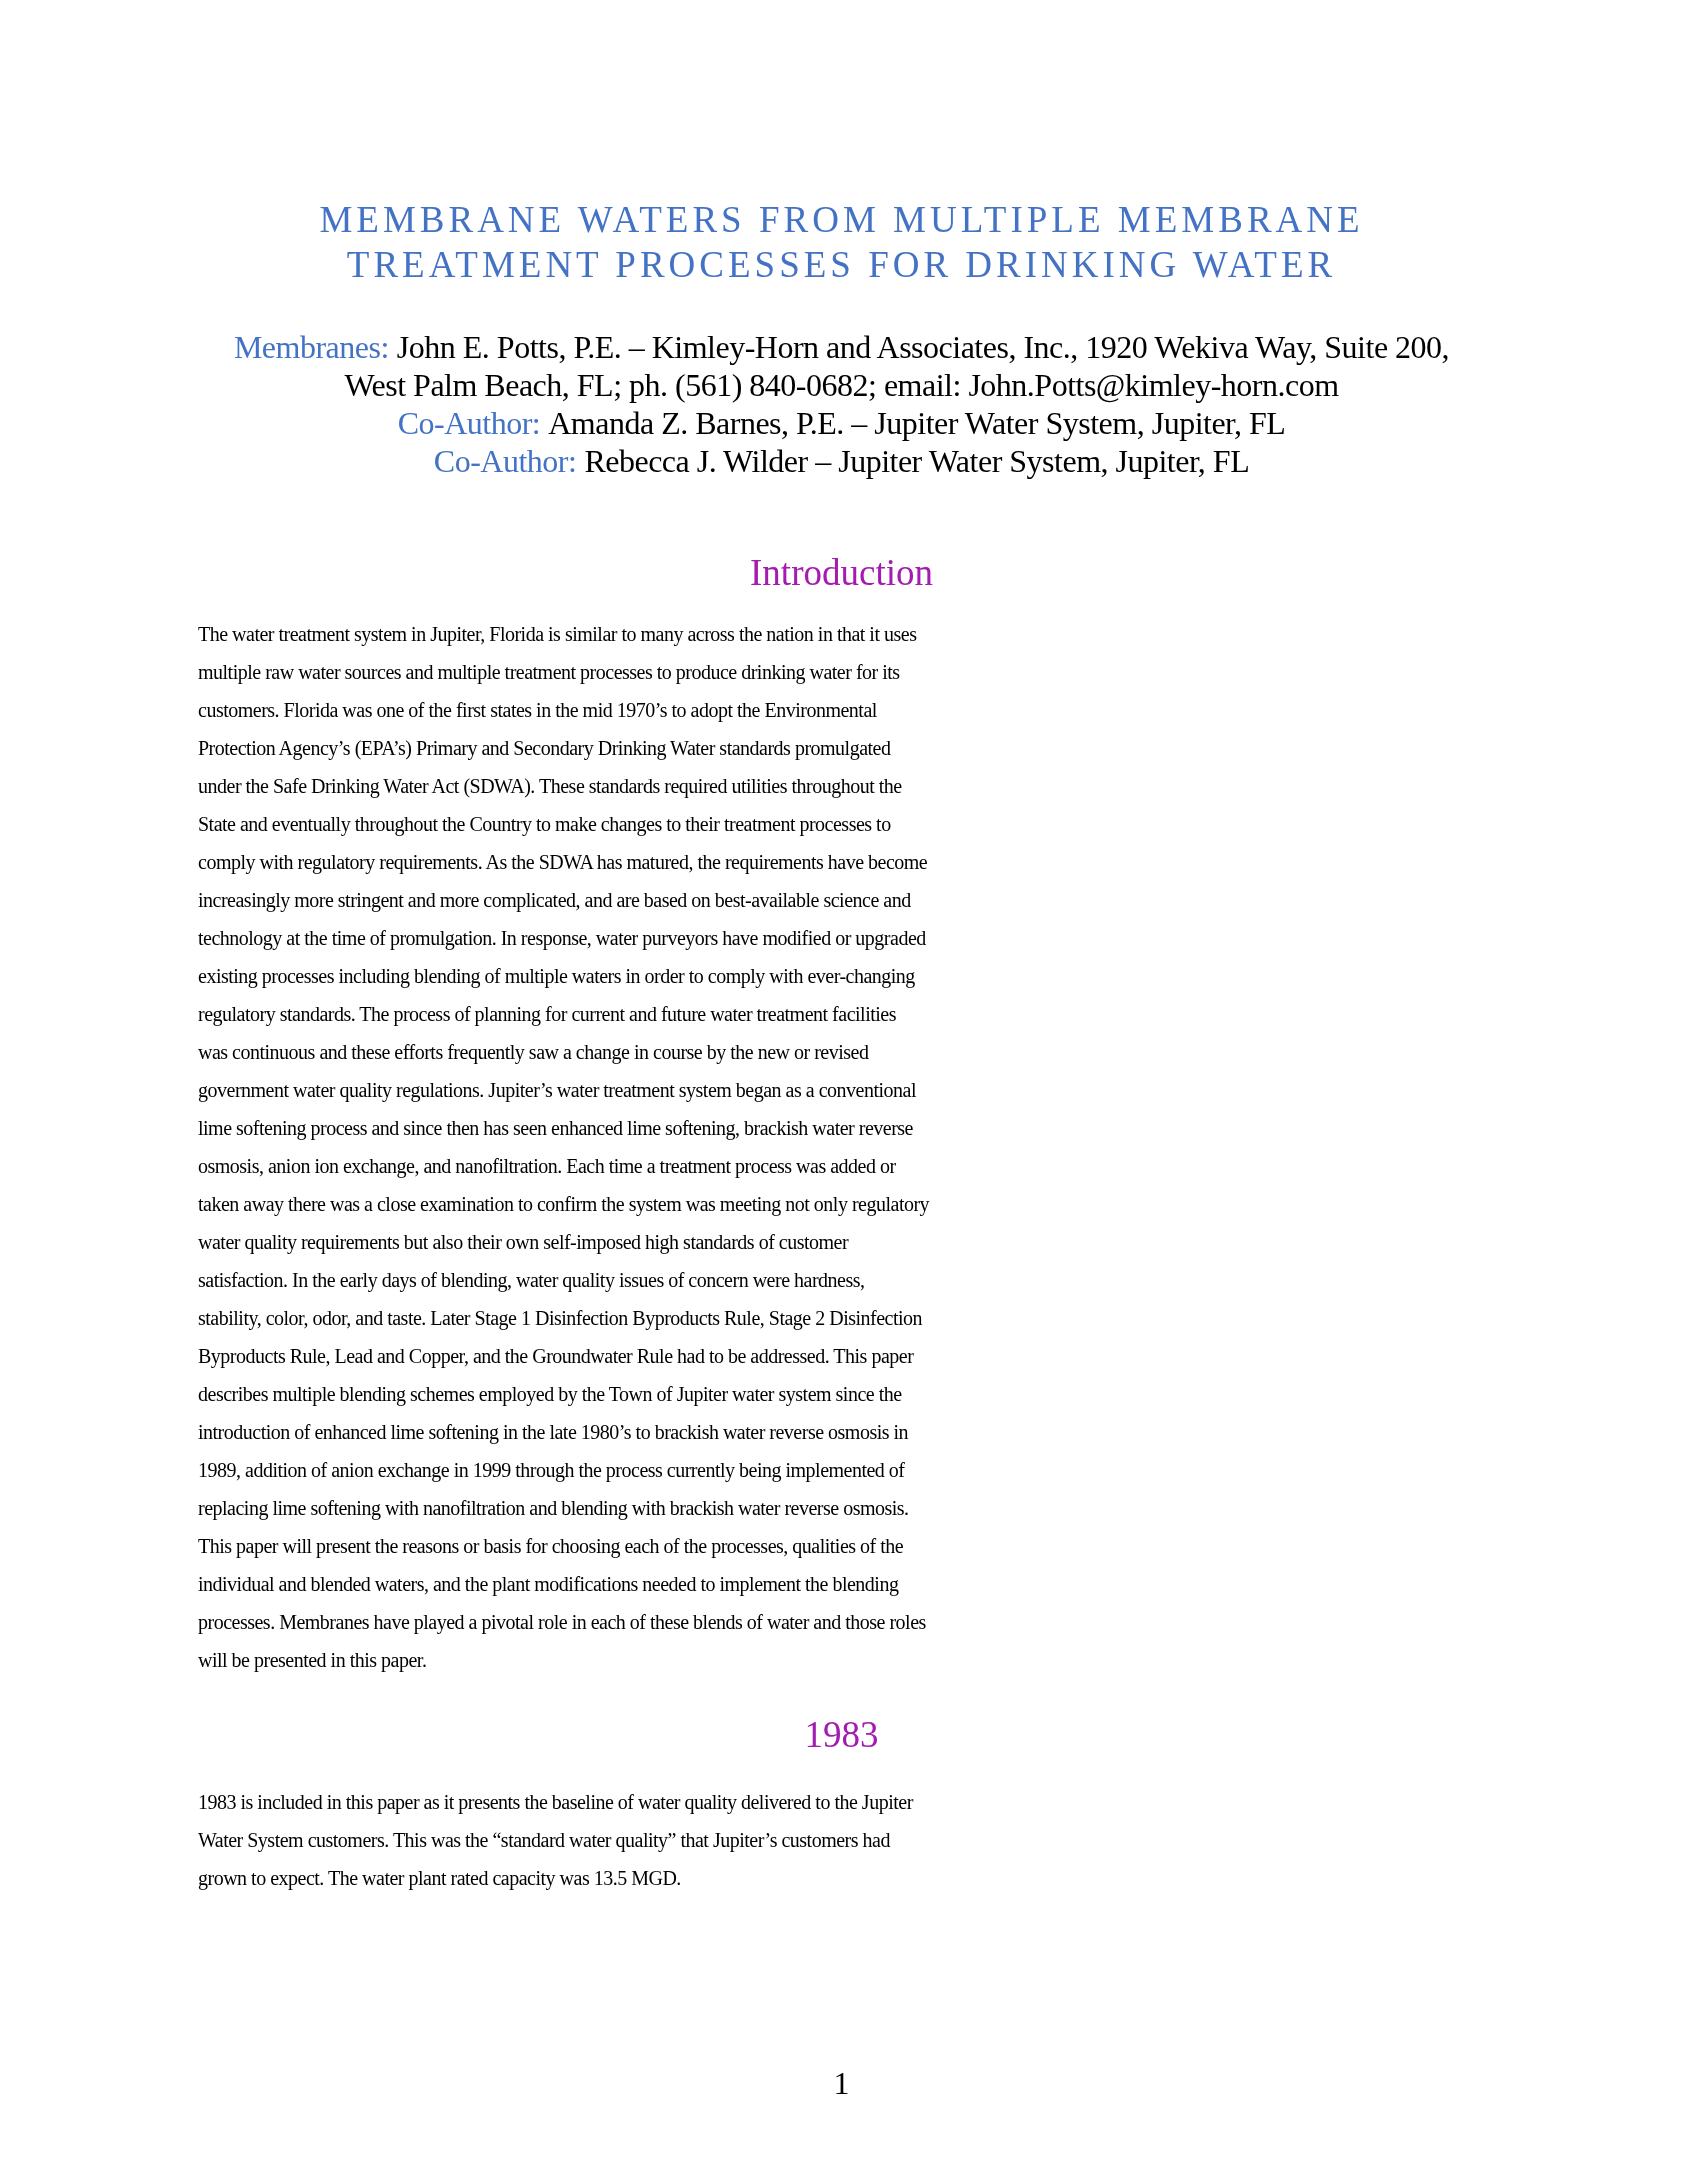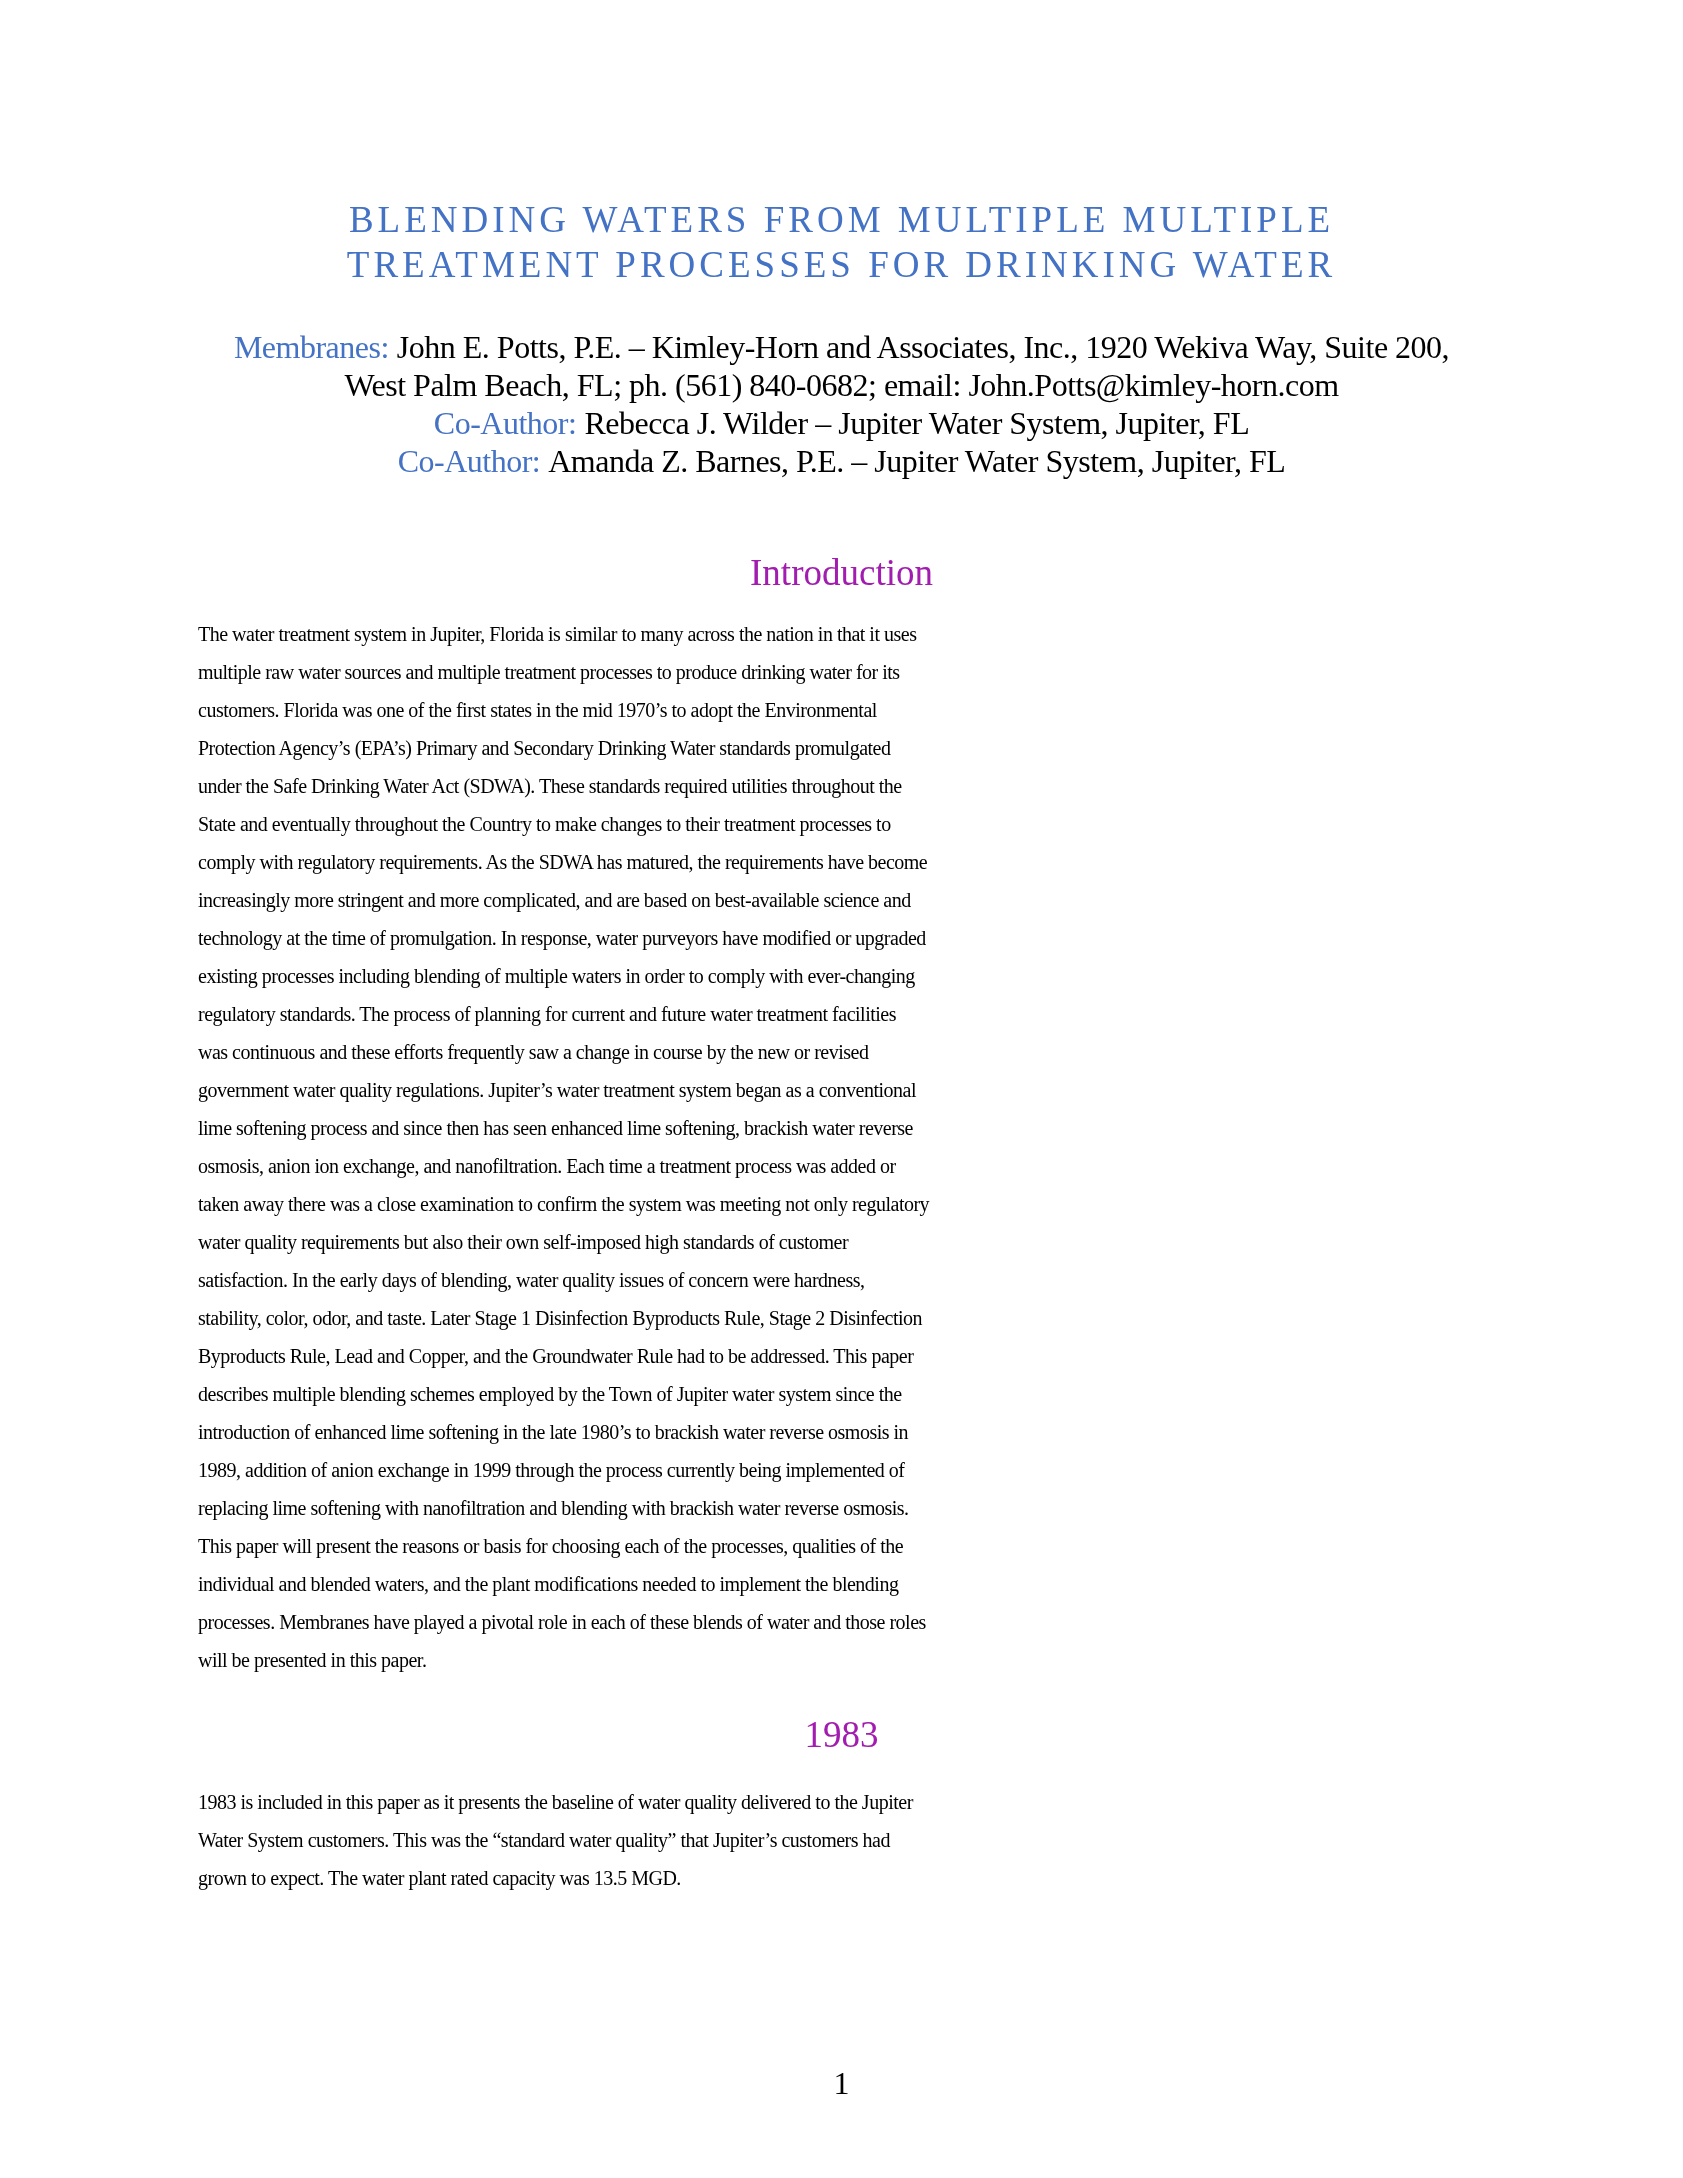--- a/index.html
+++ b/index.html
@@ -62,29 +62,29 @@
     line-height: 38px;
   }
 </style>
 </head>
 <body>
 
 <div class="page">
   <div class="content">
 
     <div class="doc-title">
-      <div>BLENDING WATERS FROM MULTIPLE MULTIPLE</div>
+      <div>MEMBRANE WATERS FROM MULTIPLE MEMBRANE</div>
       <div>TREATMENT PROCESSES FOR DRINKING WATER</div>
     </div>
 
     <div class="authors">
       <div><span class="label">Membranes:</span><span>John E. Potts, P.E. – Kimley-Horn and Associates, Inc., 1920 Wekiva Way, Suite 200,</span></div>
       <div>West Palm Beach, FL; ph. (561) 840-0682; email: John.Potts@kimley-horn.com</div>
+      <div><span class="label">Co-Author:</span><span>Amanda Z. Barnes, P.E. – Jupiter Water System, Jupiter, FL</span></div>
       <div><span class="label">Co-Author:</span><span>Rebecca J. Wilder – Jupiter Water System, Jupiter, FL</span></div>
-      <div><span class="label">Co-Author:</span><span>Amanda Z. Barnes, P.E. – Jupiter Water System, Jupiter, FL</span></div>
     </div>
 
     <div class="section-heading heading-intro">Introduction</div>
 
     <div class="body-par par-1">The water treatment system in Jupiter, Florida is similar to many across the nation in that it uses
 multiple raw water sources and multiple treatment processes to produce drinking water for its
 customers. Florida was one of the first states in the mid 1970’s to adopt the Environmental
 Protection Agency’s (EPA’s) Primary and Secondary Drinking Water standards promulgated
 under the Safe Drinking Water Act (SDWA). These standards required utilities throughout the
 State and eventually throughout the Country to make changes to their treatment processes to

